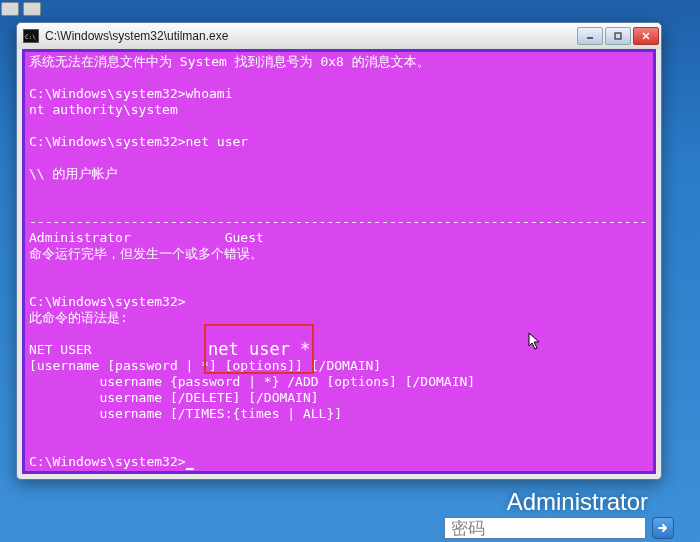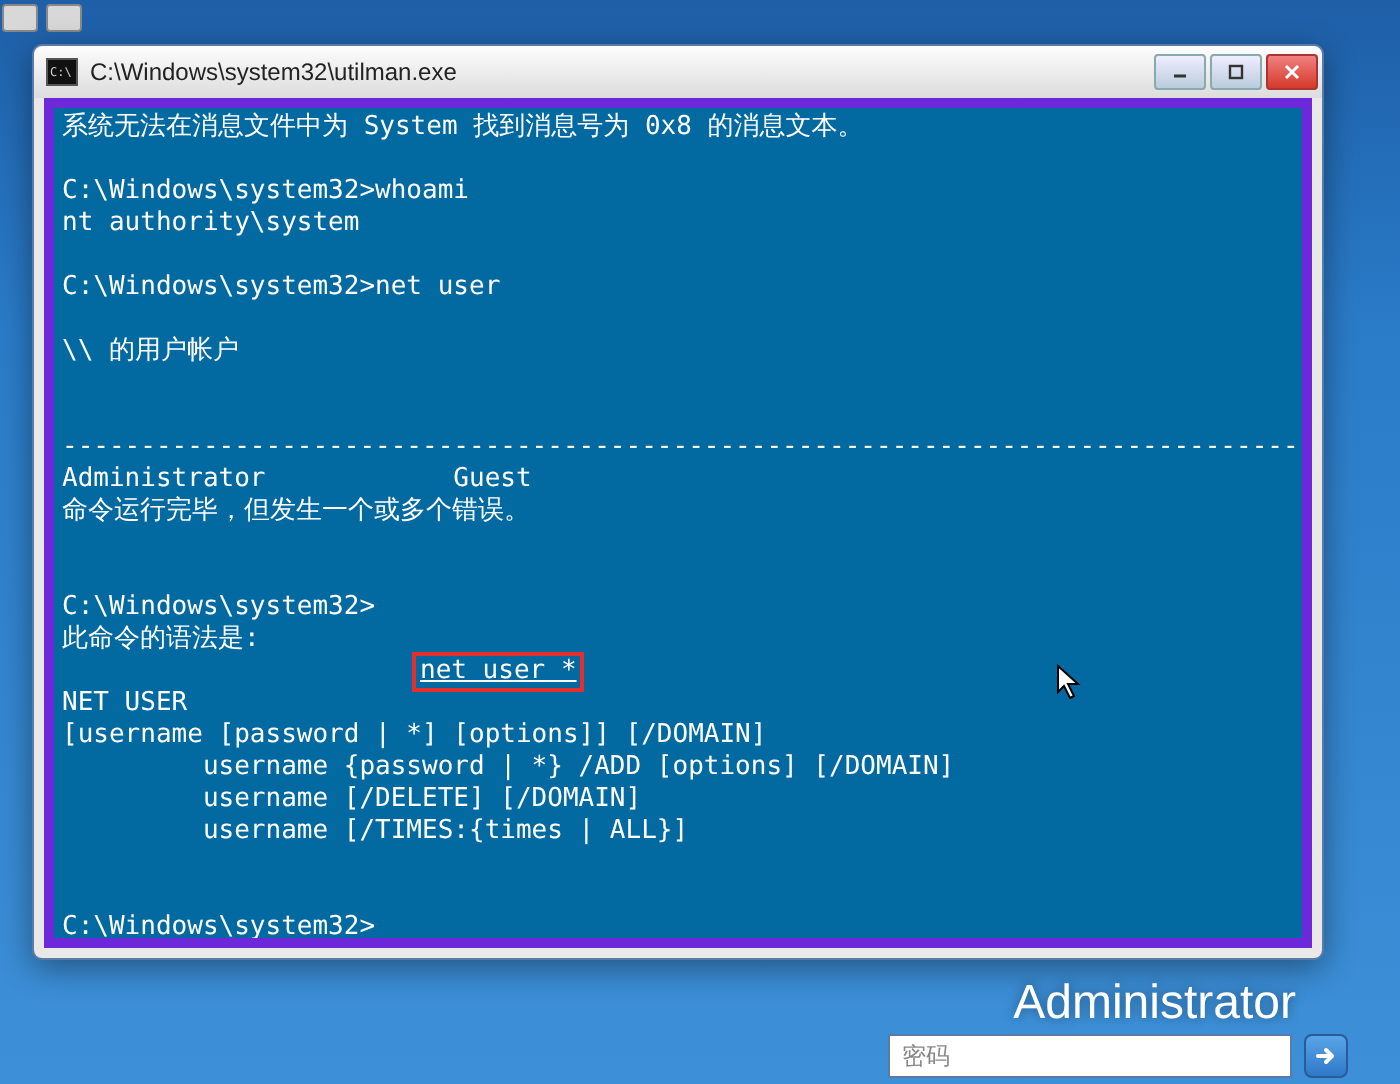--- a/index.html
+++ b/index.html
@@ -48,55 +48,55 @@
     display: flex; align-items: center; justify-content: center;
     border: 1px solid #8aa;
     background: linear-gradient(to bottom, #eef, #bcd);
   }
   .win-btn.close {
     background: linear-gradient(to bottom, #f08080, #d43a2a);
     border-color: #a33;
   }
   .win-btn svg { width: 10px; height: 10px; }
   .console {
-    flex: 1; background: #0369a1; color: #fff;
+    flex: 1; background: #d946ef; color: #fff;
     font-family: "NSimSun","SimSun","Consolas",monospace;
     font-size: 13px; line-height: 16px;
     padding: 2px 4px; overflow: hidden;
     white-space: pre; position: relative;
     margin: 0 5px 5px 5px;
-    border: 5px solid #6d28d9;
+    border: 3px solid #6d28d9;
   }
   .console .highlight {
     border: 2px solid #e52f2f;
-    padding: 0 2px;
+    padding: 15px 2px;
     display: inline-block;
     position: absolute;
     left: 179px; top: 272px;
-    font-size: 13px; line-height: 16px; text-decoration: underline;
+    font-size: 17px; line-height: 16px;
   }
   .hr-line { color: #fff; }
   .cursor {
     display: inline-block; width: 8px; height: 2px;
     background: #fff; vertical-align: bottom;
   }
   .bottom-label {
     position: absolute; right: 52px; top: 488px;
     font-size: 24px; color: #fff;
     font-weight: 300;
     text-shadow: 0 0 6px rgba(0,0,0,0.4);
   }
   .login-row {
     position: absolute; right: 26px; top: 517px;
     display: flex; align-items: center; gap: 6px;
   }
   .pw-input {
     width: 202px; height: 22px;
     background: #fff; border: 1px solid #5a7ba8;
-    font-size: 12px; padding: 2px 6px;
+    font-size: 17px; padding: 2px 6px;
     font-family: "SimSun", sans-serif;
     color: #888;
     display: flex; align-items: center;
   }
   .go-btn {
     width: 22px; height: 22px; border-radius: 4px;
     background: linear-gradient(to bottom, #5aa5e8, #2f78c8);
     border: 1px solid #2a5a98;
     display: flex; align-items: center; justify-content: center;
   }

